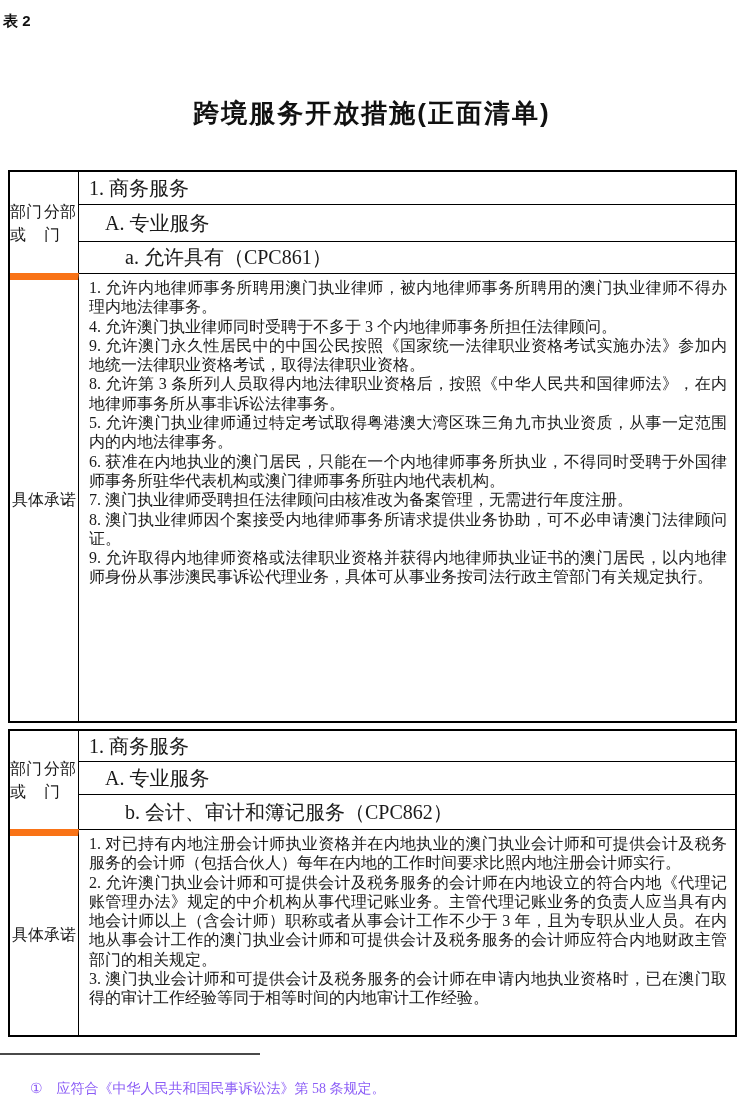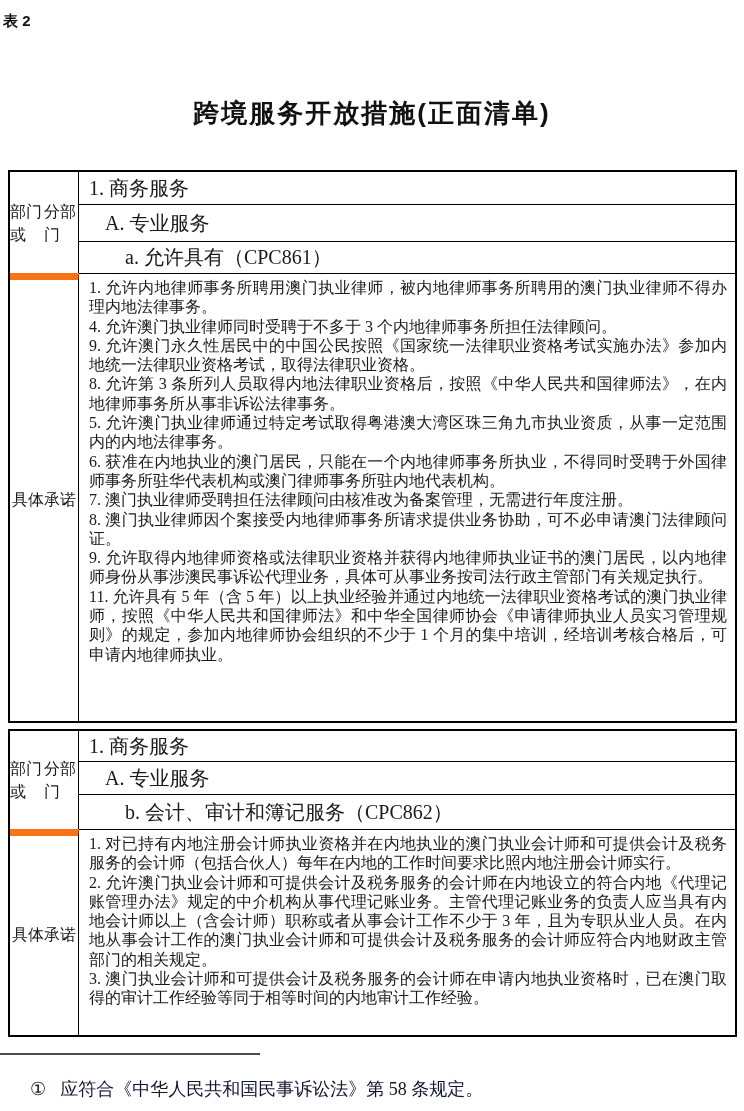--- a/index.html
+++ b/index.html
@@ -54,21 +54,21 @@
     font-size:16px;line-height:19.3px;
     text-align:justify;overflow:hidden;
   }
   .commit-item{margin:0;}
   .footnote-rule{
     position:absolute;top:1053px;left:0;
     width:260px;height:2px;background:#4a4a4a;
   }
   .footnote{
     position:absolute;top:1080px;left:30px;width:690px;
-    font-size:18px;line-height:18px;color:#0f172a;
+    font-size:14px;line-height:18px;color:#8b5cf6;
   }
   .footnote .marker{margin-right:14px;}
 </style>
 </head>
 <body>
 
 <div class="table-label">表 2</div>
 
 <div class="doc-title">跨境服务开放措施(正面清单)</div>
 
@@ -92,21 +92,20 @@
   <div class="commit-body">
     <p class="commit-item">1. 允许内地律师事务所聘用澳门执业律师，被内地律师事务所聘用的澳门执业律师不得办理内地法律事务。</p>
     <p class="commit-item">4. 允许澳门执业律师同时受聘于不多于 3 个内地律师事务所担任法律顾问。</p>
     <p class="commit-item">9. 允许澳门永久性居民中的中国公民按照《国家统一法律职业资格考试实施办法》参加内地统一法律职业资格考试，取得法律职业资格。</p>
     <p class="commit-item">8. 允许第 3 条所列人员取得内地法律职业资格后，按照《中华人民共和国律师法》，在内地律师事务所从事非诉讼法律事务。</p>
     <p class="commit-item">5. 允许澳门执业律师通过特定考试取得粤港澳大湾区珠三角九市执业资质，从事一定范围内的内地法律事务。</p>
     <p class="commit-item">6. 获准在内地执业的澳门居民，只能在一个内地律师事务所执业，不得同时受聘于外国律师事务所驻华代表机构或澳门律师事务所驻内地代表机构。</p>
     <p class="commit-item">7. 澳门执业律师受聘担任法律顾问由核准改为备案管理，无需进行年度注册。</p>
     <p class="commit-item">8. 澳门执业律师因个案接受内地律师事务所请求提供业务协助，可不必申请澳门法律顾问证。</p>
     <p class="commit-item">9. 允许取得内地律师资格或法律职业资格并获得内地律师执业证书的澳门居民，以内地律师身份从事涉澳民事诉讼代理业务，具体可从事业务按司法行政主管部门有关规定执行。</p>
-    <p class="commit-item">11. 允许具有 5 年（含 5 年）以上执业经验并通过内地统一法律职业资格考试的澳门执业律师，按照《中华人民共和国律师法》和中华全国律师协会《申请律师执业人员实习管理规则》的规定，参加内地律师协会组织的不少于 1 个月的集中培训，经培训考核合格后，可申请内地律师执业。</p>
   </div>
 </div>
 
 <div class="tbl" id="tbl-2">
   <div class="dept-cell">
     <span>部门或</span>
     <span>分部门</span>
   </div>
   <div class="sector-row rb ind-0">
     <span>1. 商务服务</span>

